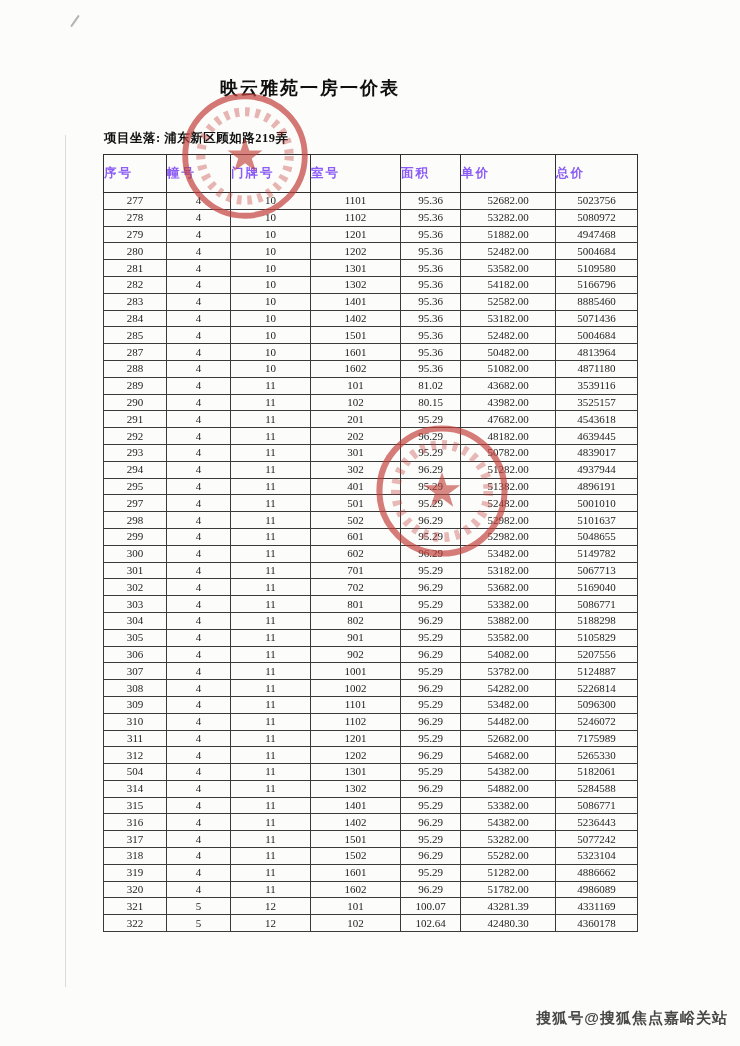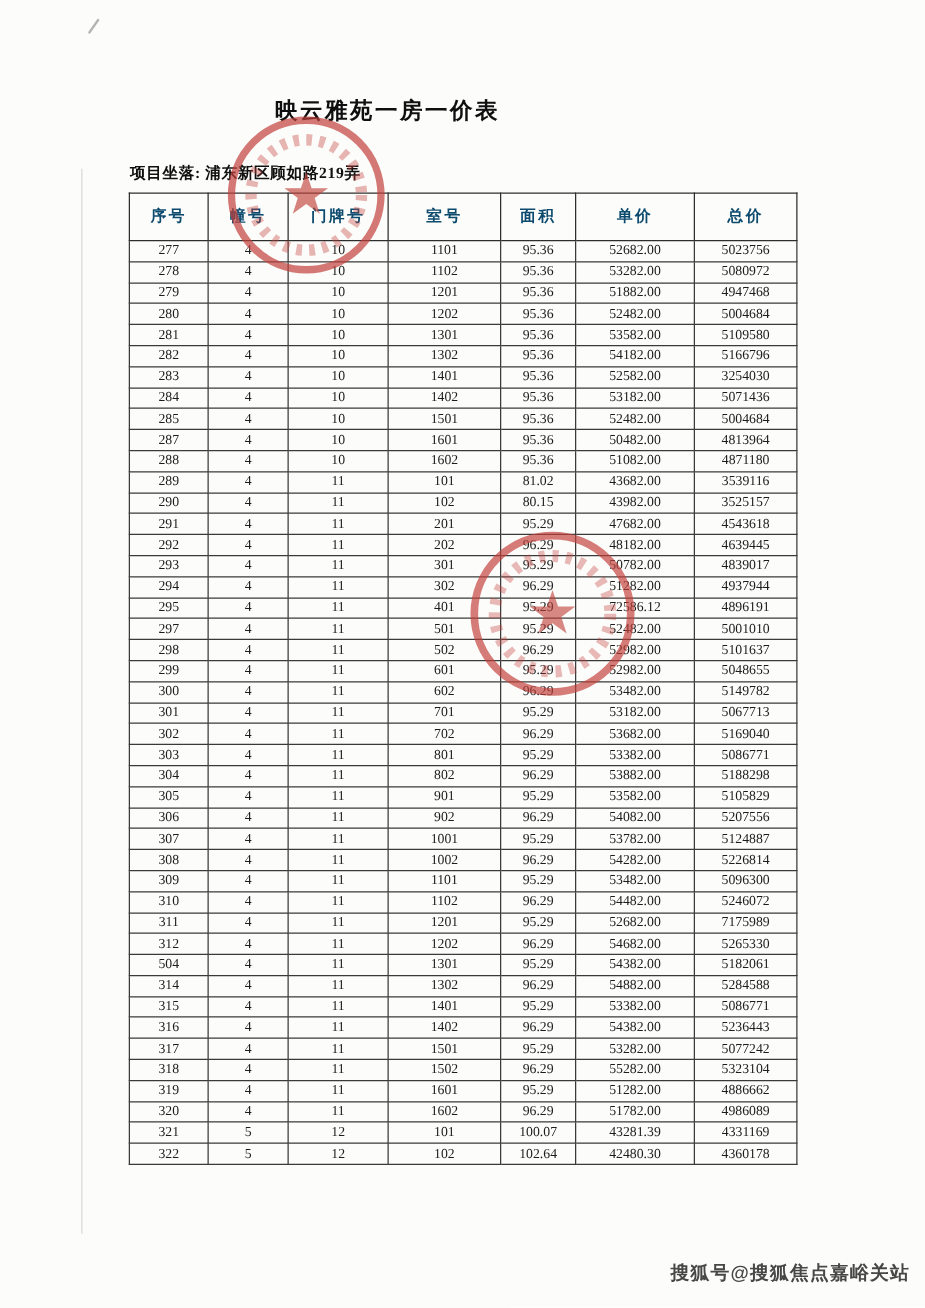--- a/index.html
+++ b/index.html
@@ -36,22 +36,22 @@
   
   table.price{
     position:absolute;left:103px;top:154px;width:534px;
     border-collapse:collapse;table-layout:fixed;
     font-size:11px;
   }
   table.price th{
     height:37px;
     font-size:12.5px;font-weight:600;letter-spacing:2px;
     border:1px solid #2e2e2e;
-    padding:0;text-align:center;vertical-align:middle;
-    color:#0c4a6e;
+    padding:0;text-align:left;vertical-align:middle;
+    color:#8b5cf6;
   }
   table.price td{
     height:15.8px;
     border:1px solid #3a3a3a;
     padding:0;text-align:center;vertical-align:middle;
     line-height:1;
     color:#1c1c1c;
     font-family:"Liberation Serif", serif;
     white-space:nowrap;
     overflow:hidden;
@@ -162,21 +162,21 @@
           <td>54182.00</td>
           <td>5166796</td>
         </tr>
         <tr>
           <td>283</td>
           <td>4</td>
           <td>10</td>
           <td>1401</td>
           <td>95.36</td>
           <td>52582.00</td>
-          <td>3254030</td>
+          <td>8885460</td>
         </tr>
         <tr>
           <td>284</td>
           <td>4</td>
           <td>10</td>
           <td>1402</td>
           <td>95.36</td>
           <td>53182.00</td>
           <td>5071436</td>
         </tr>
@@ -260,21 +260,21 @@
           <td>96.29</td>
           <td>51282.00</td>
           <td>4937944</td>
         </tr>
         <tr>
           <td>295</td>
           <td>4</td>
           <td>11</td>
           <td>401</td>
           <td>95.29</td>
-          <td>72586.12</td>
+          <td>51382.00</td>
           <td>4896191</td>
         </tr>
         <tr>
           <td>297</td>
           <td>4</td>
           <td>11</td>
           <td>501</td>
           <td>95.29</td>
           <td>52482.00</td>
           <td>5001010</td>

